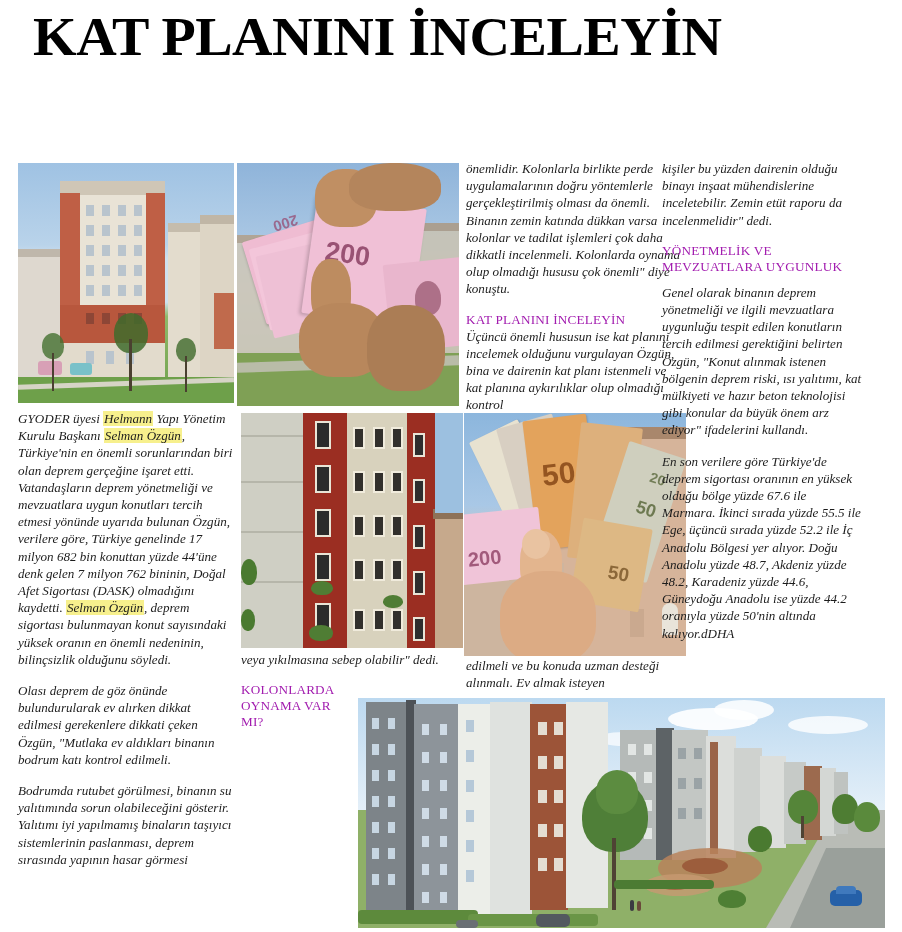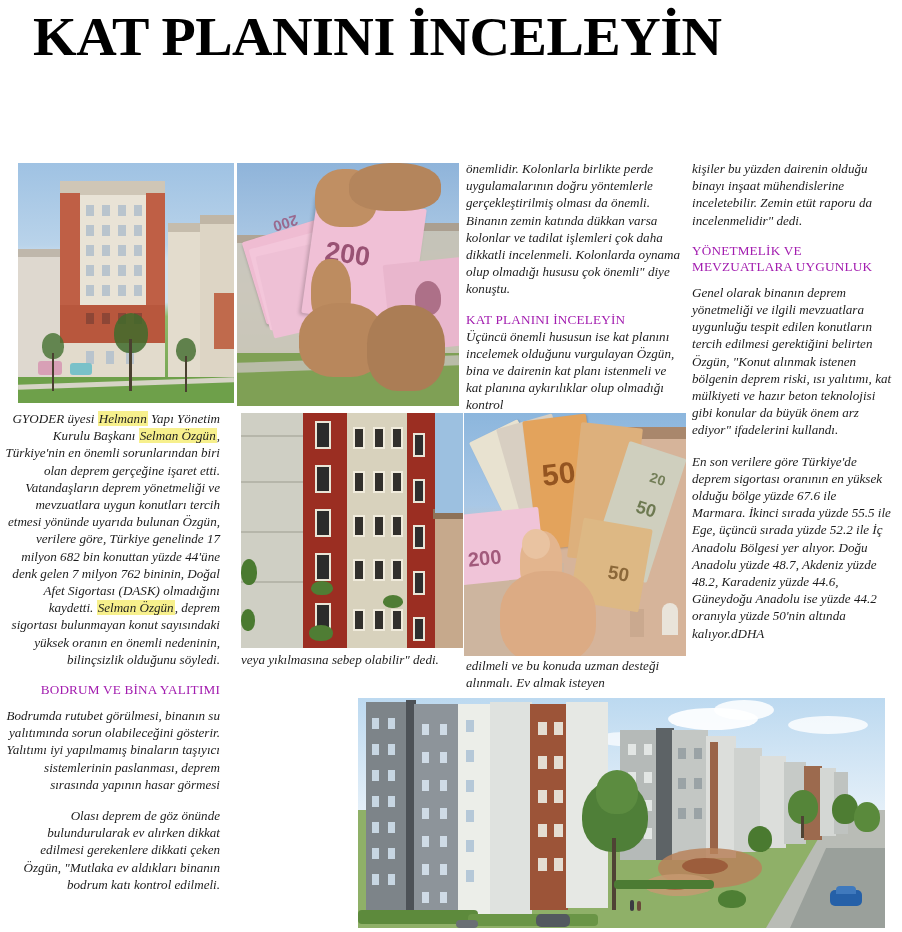--- a/index.html
+++ b/index.html
@@ -369,42 +369,42 @@
 
     <div class="blk" style="position:absolute; left:472px; top:192px; width:32px; height:16px; background:#2560a8; border-radius:5px;"></div>
     <div class="blk" style="position:absolute; left:478px; top:188px; width:20px; height:8px; background:#3f79bd; border-radius:4px 4px 0 0;"></div>
     <div class="blk" style="position:absolute; left:178px; top:216px; width:34px; height:13px; background:#53595f; border-radius:5px;"></div>
     <div class="blk" style="position:absolute; left:98px; top:222px; width:22px; height:8px; background:#6a6f74; border-radius:4px;"></div>
 
     <div class="blk" style="position:absolute; left:272px; top:202px; width:4px; height:11px; background:#3b3b42; border-radius:2px;"></div>
     <div class="blk" style="position:absolute; left:279px; top:203px; width:4px; height:10px; background:#6a4a3a; border-radius:2px;"></div>
   </div>
 
-  <div class="col body-txt" style="left:4px; top:410px; width:216px;text-align:right;">
+  <div class="col body-txt" style="left:18px; top:410px; width:216px;">
     <p>
       <span>GYODER üyesi </span><span class="hl-yellow">Helmann</span><span> Yapı Yönetim Kurulu Başkanı </span><span class="hl-yellow">Selman Özgün</span><span>, Türkiye'nin en önemli sorunlarından biri olan deprem gerçeğine işaret etti. Vatandaşların deprem yönetmeliği ve mevzuatlara uygun konutları tercih etmesi yönünde uyarıda bulunan Özgün, verilere göre, Türkiye genelinde 17 milyon 682 bin konuttan yüzde 44'üne denk gelen 7 milyon 762 bininin, Doğal Afet Sigortası (DASK) olmadığını kaydetti. </span><span class="hl-yellow">Selman Özgün</span><span>, deprem sigortası bulunmayan konut sayısındaki yüksek oranın en önemli nedeninin, bilinçsizlik olduğunu söyledi.</span>
     </p>
-    <div class="sec-head">BODRUM VE BİNA YALITIMI</div>
+    <p>Olası deprem de göz önünde bulundurularak ev alırken dikkat edilmesi gerekenlere dikkati çeken Özgün, "Mutlaka ev aldıkları binanın bodrum katı kontrol edilmeli.</p>
     <p>Bodrumda rutubet görülmesi, binanın su yalıtımında sorun olabileceğini gösterir. Yalıtımı iyi yapılmamış binaların taşıyıcı sistemlerinin paslanması, deprem sırasında yapının hasar görmesi</p>
-    <p>Olası deprem de göz önünde bulundurularak ev alırken dikkat edilmesi gerekenlere dikkati çeken Özgün, "Mutlaka ev aldıkları binanın bodrum katı kontrol edilmeli.</p>
   </div>
 
   <div class="col body-txt" style="left:241px; top:651px; width:110px;">
     <p style="width:216px;">veya yıkılmasına sebep olabilir" dedi.</p>
+    <div class="sec-head" style="width:112px;">KOLONLARDA OYNAMA VAR MI?</div>
   </div>
 
   <div class="col body-txt" style="left:466px; top:160px; width:216px;">
     <p>önemlidir. Kolonlarla birlikte perde uygulamalarının doğru yöntemlerle gerçekleştirilmiş olması da önemli. Binanın zemin katında dükkan varsa kolonlar ve tadilat işlemleri çok daha dikkatli incelenmeli. Kolonlarda oynama olup olmadığı hususu çok önemli" diye konuştu.</p>
     <div class="sec-head" style="margin-bottom:0;">KAT PLANINI İNCELEYİN</div>
     <p>Üçüncü önemli hususun ise kat planını incelemek olduğunu vurgulayan Özgün, bina ve dairenin kat planı istenmeli ve kat planına aykırılıklar olup olmadığı kontrol</p>
   </div>
   <div class="col body-txt" style="left:466px; top:657px; width:216px;">
     <p>edilmeli ve bu konuda uzman desteği alınmalı. Ev almak isteyen</p>
   </div>
 
-  <div class="col body-txt" style="left:692px; top:160px; width:200px;">
+  <div class="col body-txt" style="left:662px; top:160px; width:200px;">
     <p>kişiler bu yüzden dairenin olduğu binayı inşaat mühendislerine inceletebilir. Zemin etüt raporu da incelenmelidir" dedi.</p>
     <div class="sec-head">YÖNETMELİK VE MEVZUATLARA UYGUNLUK</div>
     <p>Genel olarak binanın deprem yönetmeliği ve ilgili mevzuatlara uygunluğu tespit edilen konutların tercih edilmesi gerektiğini belirten Özgün, "Konut alınmak istenen bölgenin deprem riski, ısı yalıtımı, kat mülkiyeti ve hazır beton teknolojisi gibi konular da büyük önem arz ediyor" ifadelerini kullandı.</p>
     <p>En son verilere göre Türkiye'de deprem sigortası oranının en yüksek olduğu bölge yüzde 67.6 ile Marmara. İkinci sırada yüzde 55.5 ile Ege, üçüncü sırada yüzde 52.2 ile İç Anadolu Bölgesi yer alıyor. Doğu Anadolu yüzde 48.7, Akdeniz yüzde 48.2, Karadeniz yüzde 44.6, Güneydoğu Anadolu ise yüzde 44.2 oranıyla yüzde 50'nin altında kalıyor.dDHA</p>
   </div>
 
 </div>
 
 </body></html>

